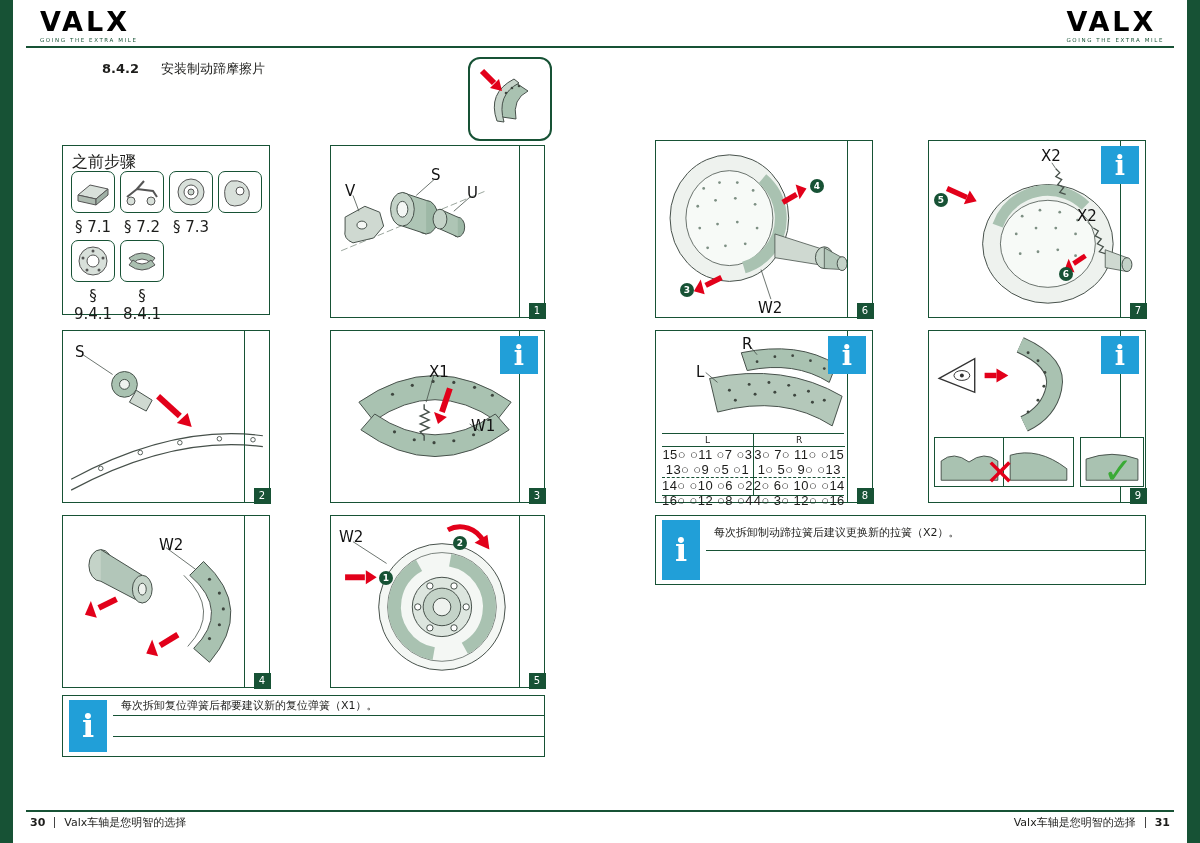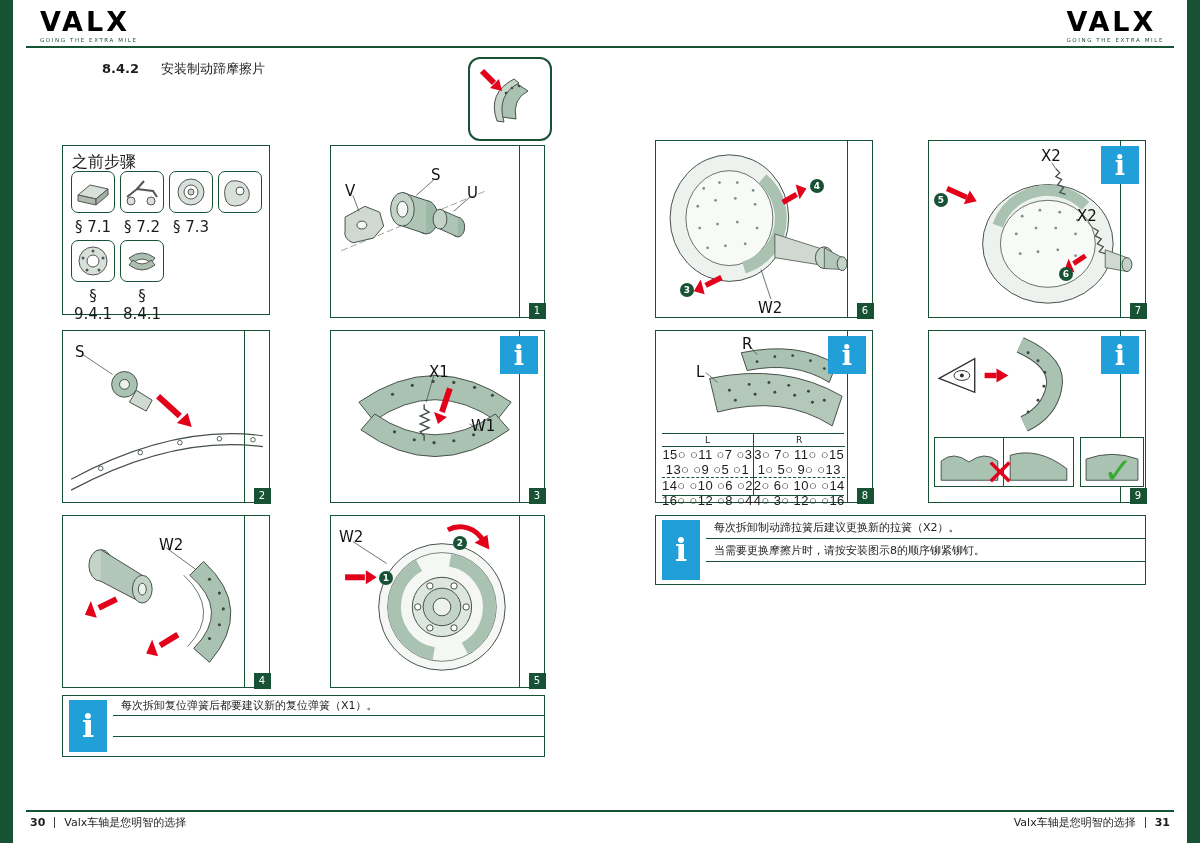--- a/index.html
+++ b/index.html
@@ -482,21 +482,20 @@
   <div class="mark check" style="left:174px;top:122px">✓</div>
   <div class="badge">9</div>
 </div>
 
 <div class="note" style="left:655px;top:515px;width:491px;height:70px">
   <div class="icon-col">
     <div class="i-block">i</div>
   </div>
   <div class="rows">
     <div class="row">每次拆卸制动蹄拉簧后建议更换新的拉簧（X2）。</div>
-    <div class="row">当需要更换摩擦片时，请按安装图示8的顺序铆紧铆钉。</div>
     <div class="row"></div>
   </div>
 </div>
 
 <div class="footer left">
   <span class="pg">30</span>
   <span class="sep"></span>
   <span>Valx车轴是您明智的选择</span>
 </div>
 <div class="footer right">

